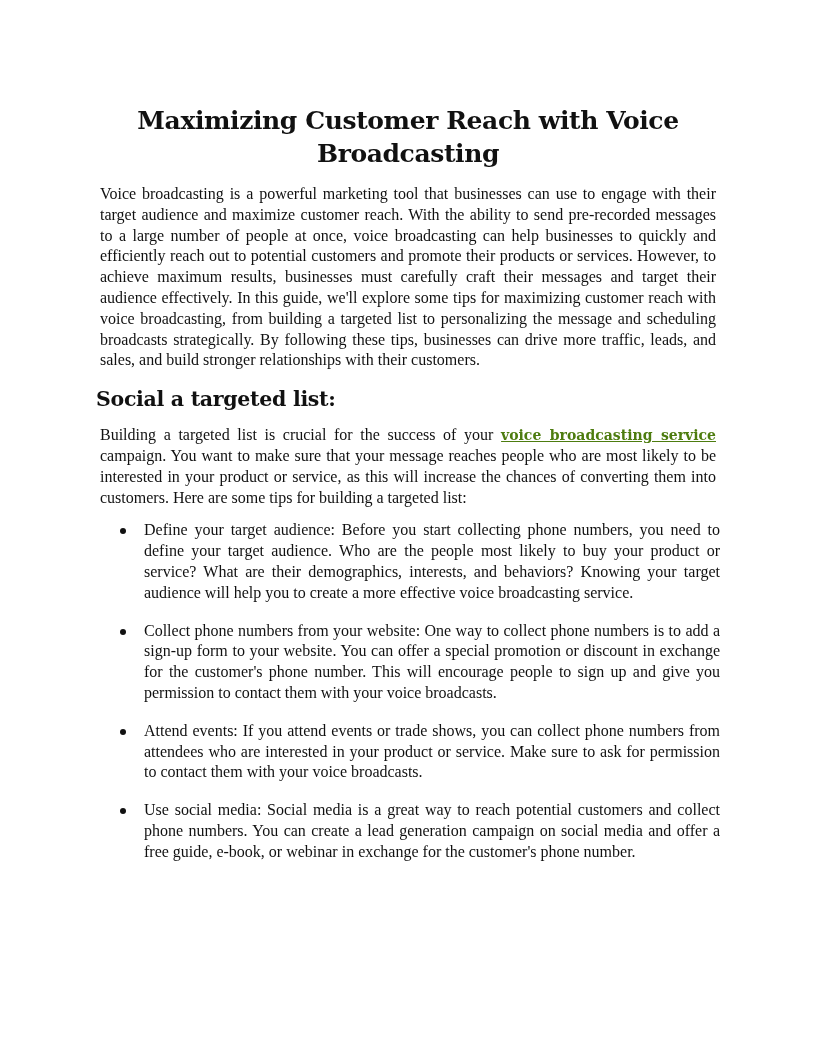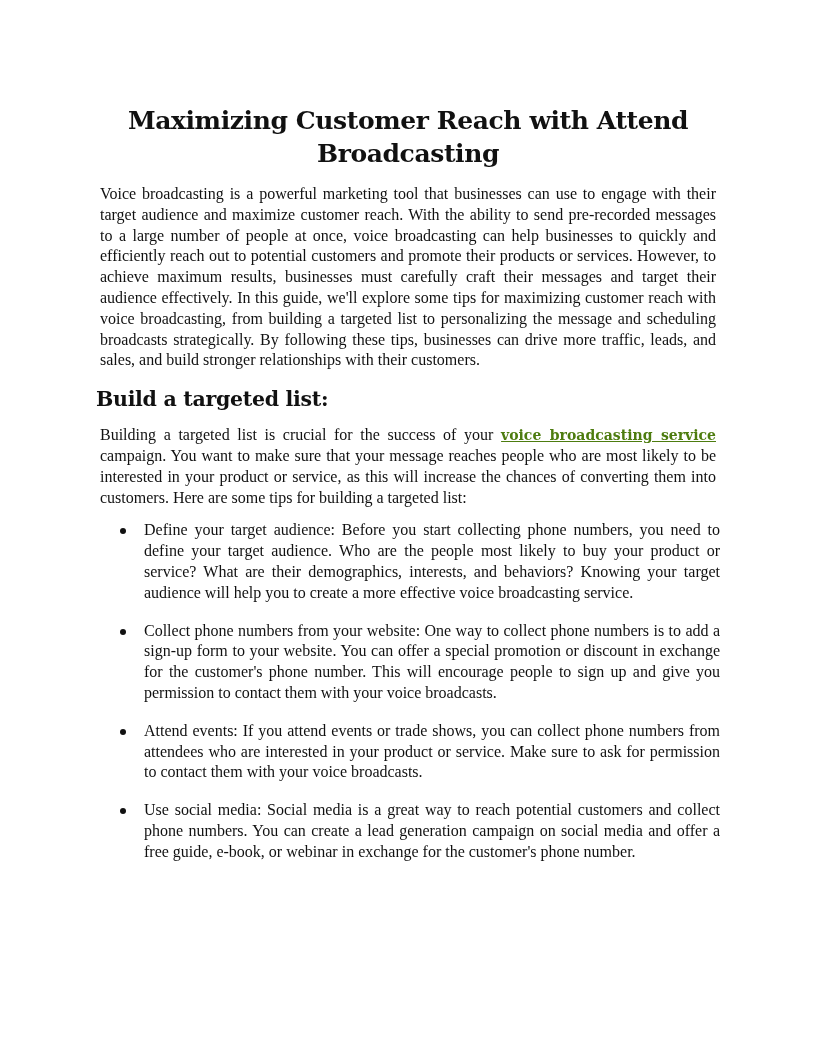--- a/index.html
+++ b/index.html
@@ -28,25 +28,25 @@
   }
   .bullet-dot {
     position: absolute; left: 24px; top: 8px; width: 6px; height: 6px;
     border-radius: 50%; background: #111111;
   }
 </style>
 </head>
 <body>
 
 <div class="page">
-  <h1 class="title">Maximizing Customer Reach with Attend Broadcasting</h1>
+  <h1 class="title">Maximizing Customer Reach with Voice Broadcasting</h1>
 
   <p class="para">Voice broadcasting is a powerful marketing tool that businesses can use to engage with their target audience and maximize customer reach. With the ability to send pre-recorded messages to a large number of people at once, voice broadcasting can help businesses to quickly and efficiently reach out to potential customers and promote their products or services. However, to achieve maximum results, businesses must carefully craft their messages and target their audience effectively. In this guide, we'll explore some tips for maximizing customer reach with voice broadcasting, from building a targeted list to personalizing the message and scheduling broadcasts strategically. By following these tips, businesses can drive more traffic, leads, and sales, and build stronger relationships with their customers.</p>
 
-  <h2 class="h2">Build a targeted list:</h2>
+  <h2 class="h2">Social a targeted list:</h2>
 
   <p class="para"><span>Building a targeted list is crucial for the success of your </span><a class="link" href="#">voice broadcasting service</a><span> campaign. You want to make sure that your message reaches people who are most likely to be interested in your product or service, as this will increase the chances of converting them into customers. Here are some tips for building a targeted list:</span></p>
 
   <ul class="bullets">
     <li>
       <span class="bullet-dot"></span>
       <span>Define your target audience: Before you start collecting phone numbers, you need to define your target audience. Who are the people most likely to buy your product or service? What are their demographics, interests, and behaviors? Knowing your target audience will help you to create a more effective voice broadcasting service.</span>
     </li>
     <li>
       <span class="bullet-dot"></span>

